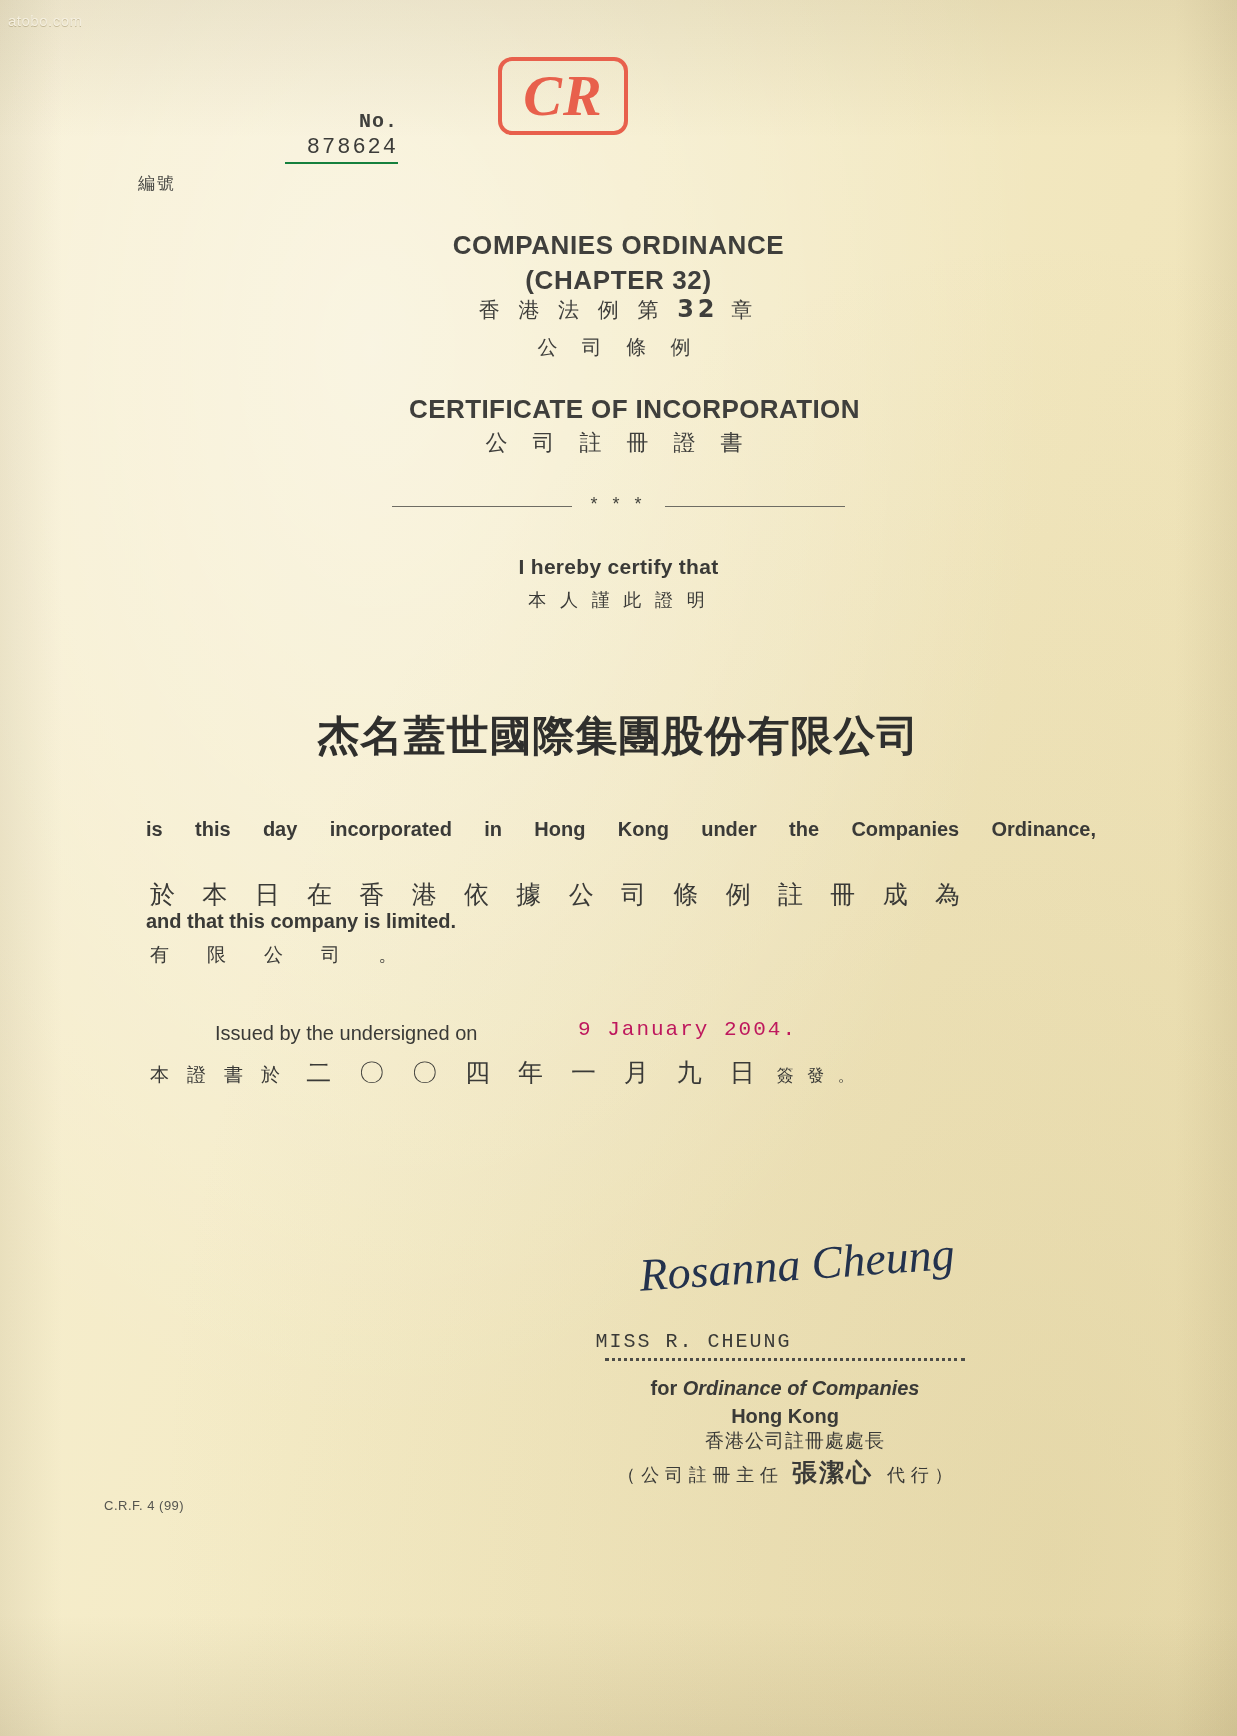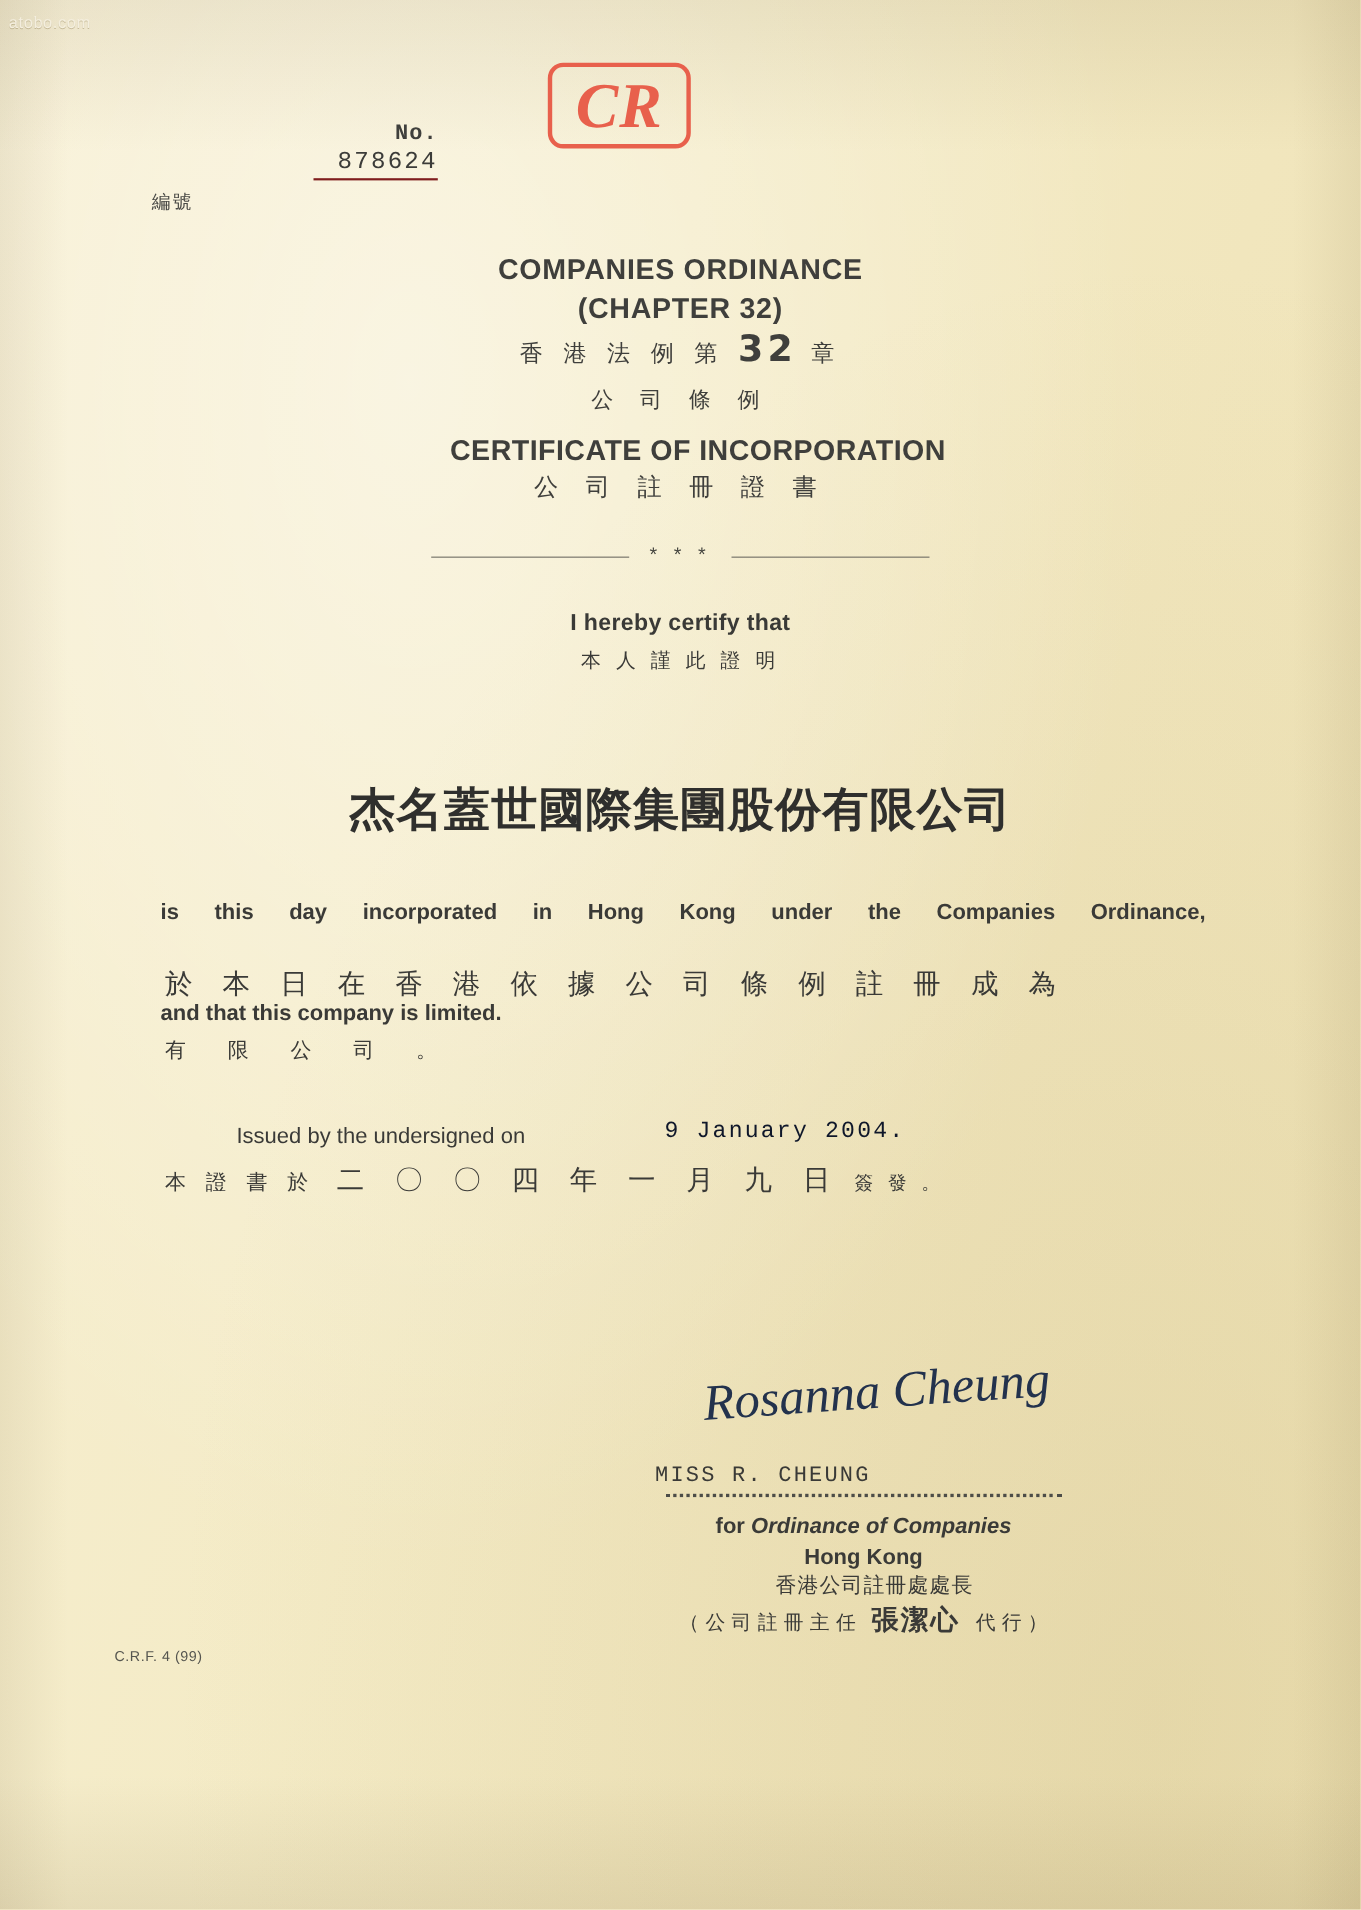--- a/index.html
+++ b/index.html
@@ -93,21 +93,21 @@
   .no-label {
     font-family: "Liberation Mono", monospace;
     font-weight: bold;
     font-size: 20px;
     color: #3f3f3c;
     letter-spacing: 1px;
     margin-bottom: 2px;
   }
   .no-value-wrap {
     flex: 1;
-    border-bottom: 2px solid #7f1d1d;
+    border-bottom: 2px solid #15803d;
     margin-left: 6px;
     text-align: left;
     padding-left: 22px;
   }
   .no-value {
     font-family: "Liberation Mono", monospace;
     font-size: 22px;
     letter-spacing: 2px;
     color: #3c3c39;
     display: inline-block;
@@ -138,21 +138,21 @@
   }
   .t-ordinance-cn {
     top: 288px;
     font-family: "DejaVu Sans", sans-serif;
     font-size: 21px;
     letter-spacing: 6px;
     color: #3f3f3c;
     line-height: 1.75;
   }
   .t-ordinance-cn .big32 {
-    font-size: 33px;
+    font-size: 24px;
     font-weight: bold;
     letter-spacing: 4px;
   }
   .t-ordinance-cn .row2 {
     font-size: 20px;
     letter-spacing: 9px;
   }
 
   .t-cert {
     top: 394px;
@@ -270,25 +270,25 @@
     position: absolute;
     top: 1022px;
     left: 215px;
     font-size: 20px;
     font-weight: normal;
     color: #3a3a37;
   }
   .issued-date {
     position: absolute;
     top: 1018px;
-    left: 604px;
+    left: 578px;
     font-family: "Liberation Mono", monospace;
     font-size: 21px;
     letter-spacing: 2px;
-    color: #0f172a;
+    color: #be185d;
   }
   .issued-cn {
     position: absolute;
     top: 1056px;
     left: 150px;
     font-family: "DejaVu Sans", sans-serif;
     font-size: 19px;
     letter-spacing: 6px;
     color: #3a3a37;
   }

